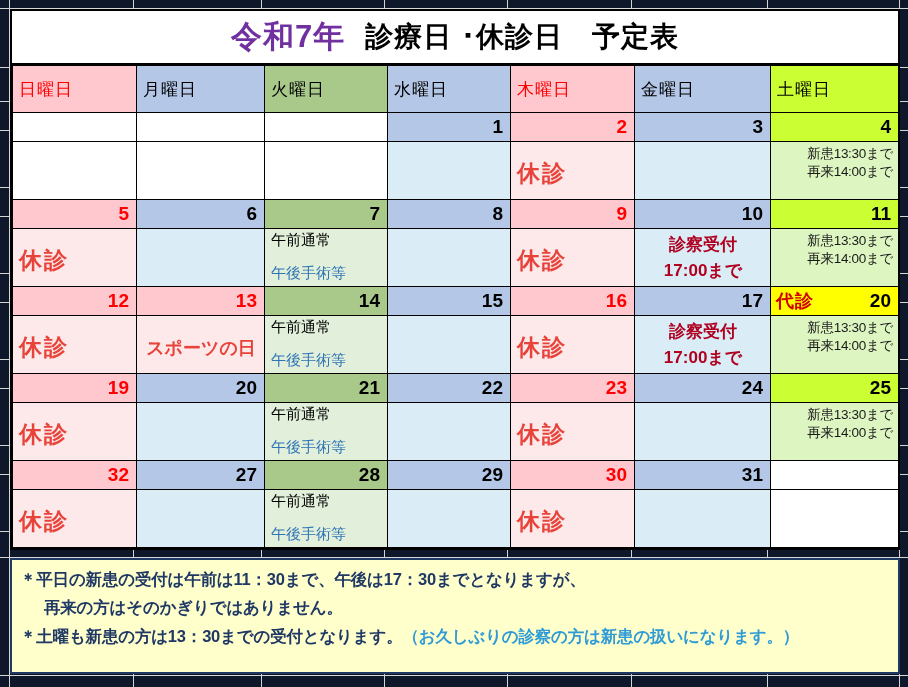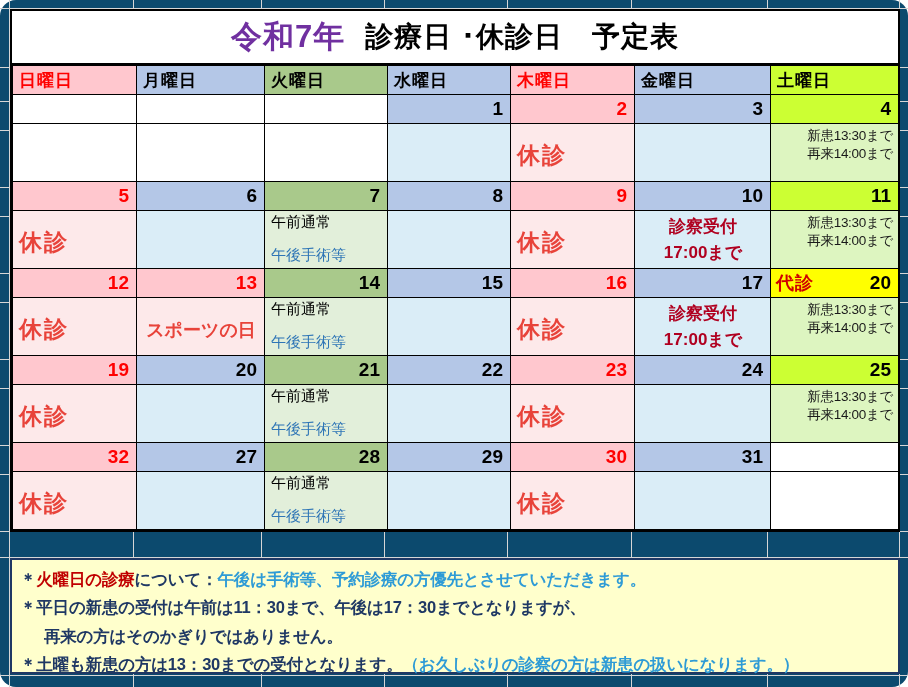--- a/index.html
+++ b/index.html
@@ -5,22 +5,21 @@
   html, body {
     margin: 0; padding: 0;
     background: #ffffff;
     width: 908px; height: 687px;
     overflow: hidden;
     font-family: "Liberation Sans", "DejaVu Sans", sans-serif;
   }
   #page {
     position: relative;
     width: 908px; height: 687px;
-    background: #0c4a6e;
-    border-radius: 16px;
+    background: #0f172a;
   }
 
   
   .sheet-grid {
     position: absolute; inset: 0;
     pointer-events: none;
   }
   .sheet-grid .v {
     position: absolute; top: 0; bottom: 0; width: 1px;
     background: #d6d6d6;
@@ -59,23 +58,23 @@
   }
   table.grid td {
     border: 1px solid #000000;
     padding: 0;
     vertical-align: top;
     box-sizing: border-box;
   }
 
   
   tr.hdr td {
-    height: 29px;
+    height: 47px;
     font-size: 17px;
-    font-weight: 700;
+    font-weight: 400;
     padding: 1px 0 0 6px;
     vertical-align: middle;
     letter-spacing: 1px;
   }
 
   
   tr.dates td {
     height: 29px;
     text-align: right;
     font-size: 19px;
@@ -397,23 +396,20 @@
             </td>
         <td class="bg-blue-b"></td>
         <td class="bg-white"></td>
       </tr>
     </tbody>
       </table>
   </div>
 
   <div class="notes">
     <div class="note-line">
-      <span class="n-star">＊</span><span class="n-red">火曜日の診療</span><span class="n-navy">について：</span><span class="n-blue">午後は手術等、予約診療の方優先とさせていただきます。</span>
-    </div>
-    <div class="note-line">
       <span class="n-star">＊</span><span class="n-navy">平日の新患の受付は午前は11：30まで、午後は17：30までとなりますが、</span>
     </div>
     <div class="note-line n-indent">
       <span class="n-navy">再来の方はそのかぎりではありません。</span>
     </div>
     <div class="note-line">
       <span class="n-star">＊</span><span class="n-navy">土曜も新患の方は13：30までの受付となります。</span><span class="n-blue">（お久しぶりの診察の方は新患の扱いになります。）</span>
     </div>
   </div>
 

